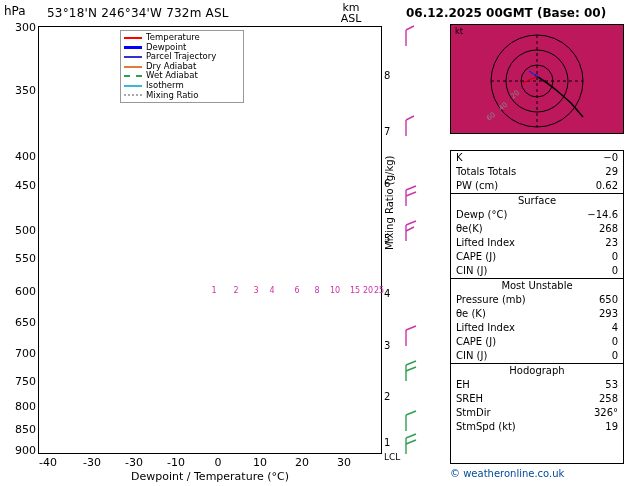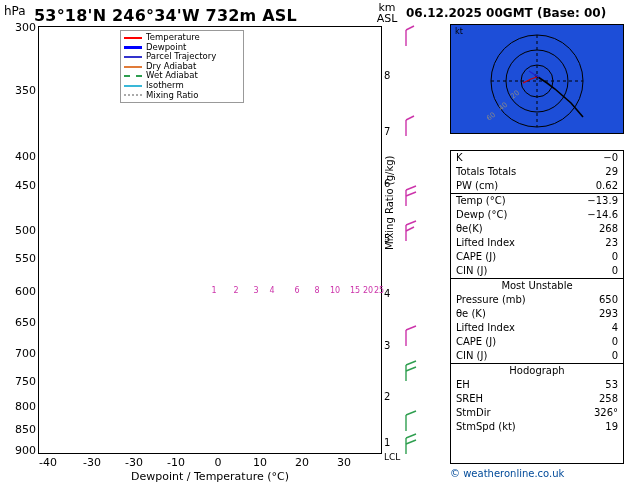--- a/index.html
+++ b/index.html
@@ -2,37 +2,37 @@
 <html><head>
 <meta charset="utf-8">
 <style>
   html,body{margin:0;padding:0;}
   body{width:629px;height:486px;background:#ffffff;font-family:"DejaVu Sans",sans-serif;position:relative;overflow:hidden;}
   .abs{position:absolute;}
   
   #skewt-panel{left:0;top:0;width:400px;height:486px;}
   #plot-frame{left:38px;top:26px;width:344px;height:428px;border:1px solid #000;box-sizing:border-box;background:#fff;}
   .hpa-label{left:4px;top:4px;font-size:12px;}
-  .km-label{left:338px;top:2px;font-size:11px;text-align:center;width:26px;line-height:11px;margin-left:36px;}
-  #station-title{left:34px;top:6px;font-size:16px;font-weight:bold;letter-spacing:.2px;}
+  .km-label{left:338px;top:2px;font-size:11px;text-align:center;width:26px;line-height:11px;}
+  #station-title{left:47px;top:6px;font-size:12px;font-weight:normal;letter-spacing:.2px;}
   .ytick{position:absolute;left:0;width:36px;text-align:right;font-size:11px;color:#000;transform:translateY(-50%);}
   .xtick{position:absolute;top:456px;font-size:11px;color:#000;transform:translateX(-50%);}
   #xaxis-title{left:38px;top:470px;width:344px;text-align:center;font-size:11px;}
   #mixing-axis-title{left:384px;top:250px;font-size:10px;transform:rotate(-90deg);transform-origin:0 0;white-space:nowrap;}
   #legend{left:120px;top:30px;width:124px;font-size:8.5px;line-height:9.6px;background:rgba(255,255,255,.88);border:1px solid #999;padding:2px 3px;box-sizing:border-box;}
   .leg-row{display:flex;align-items:center;height:9.6px;}
   .leg-swatch{width:18px;height:0;border-top-width:2px;border-top-style:solid;margin-right:4px;flex:none;}
   .leg-txt{white-space:nowrap;}
   .km-tick{position:absolute;left:384px;font-size:10px;color:#000;transform:translateY(-50%);}
   .mix-num{position:absolute;font-size:8px;color:#cc33aa;transform:translate(-50%,-50%);}
   .lcl-lab{position:absolute;left:384px;top:452px;font-size:9px;color:#000;}
   
   #right-col{left:400px;top:0;width:229px;height:486px;}
   #date-title{left:6px;top:6px;font-size:12px;font-weight:bold;white-space:nowrap;}
-  #hodo-box{left:50px;top:24px;width:172px;height:108px;border:1px solid #000;background:#1d4ed8;}
+  #hodo-box{left:50px;top:24px;width:172px;height:108px;border:1px solid #000;background:#be185d;}
   #hodo-kt{left:4px;top:2px;font-size:8px;}
   #table-box{left:50px;top:150px;width:172px;height:312px;border:1px solid #000;background:#fff;font-size:10px;}
   .tbl-sec{border-bottom:1px solid #000;}
   .trow{display:flex;justify-content:space-between;padding:0 5px;height:14px;line-height:14px;white-space:nowrap;}
   .trow .k{text-align:left;}
   .trow .v{text-align:right;}
   .sec-head{text-align:center;height:14px;line-height:14px;font-size:10px;}
   #copyright{left:50px;top:468px;font-size:10px;font-weight:normal;color:#004a99;white-space:nowrap;}
   .wind-barb{position:absolute;}
 </style>
@@ -273,24 +273,21 @@
         <span class="k">Totals Totals</span>
         <span class="v">29</span>
       </div>
       <div class="trow">
         <span class="k">PW (cm)</span>
         <span class="v">0.62</span>
       </div>
     </div>
 
     <div class="tbl-sec">
-      <div class="trow">
-        <span class="k">Temp (°C)</span>
-        <span class="v">−13.9</span>
-      </div>
+      <div class="sec-head">Surface</div>
       <div class="trow">
         <span class="k">Dewp (°C)</span>
         <span class="v">−14.6</span>
       </div>
       <div class="trow">
         <span class="k">θe(K)</span>
         <span class="v">268</span>
       </div>
       <div class="trow">
         <span class="k">Lifted Index</span>

